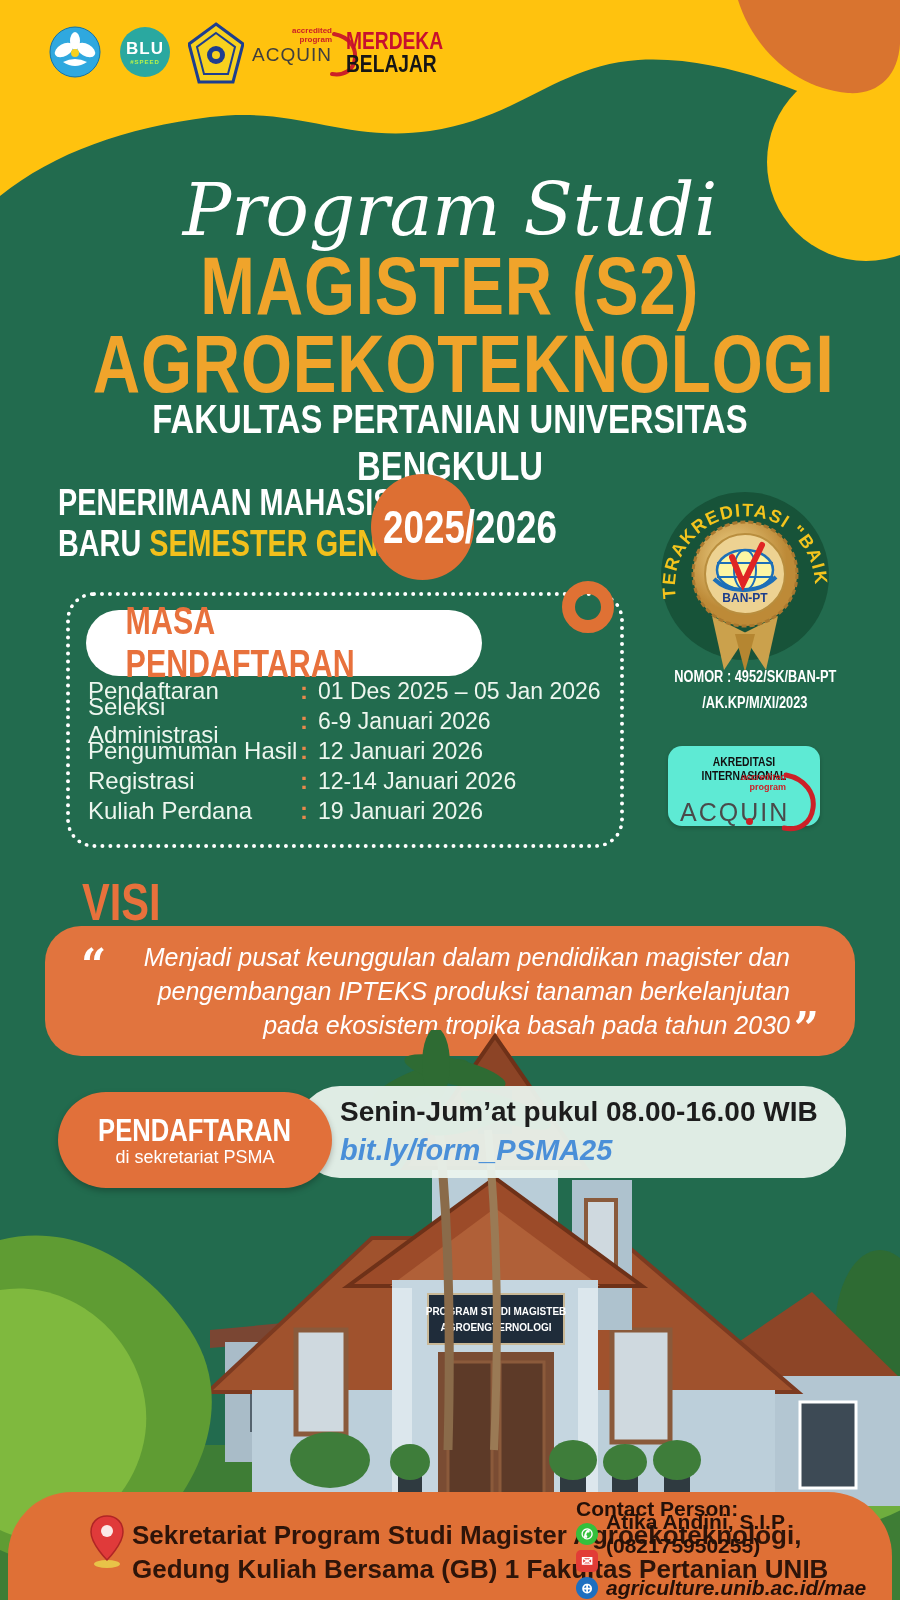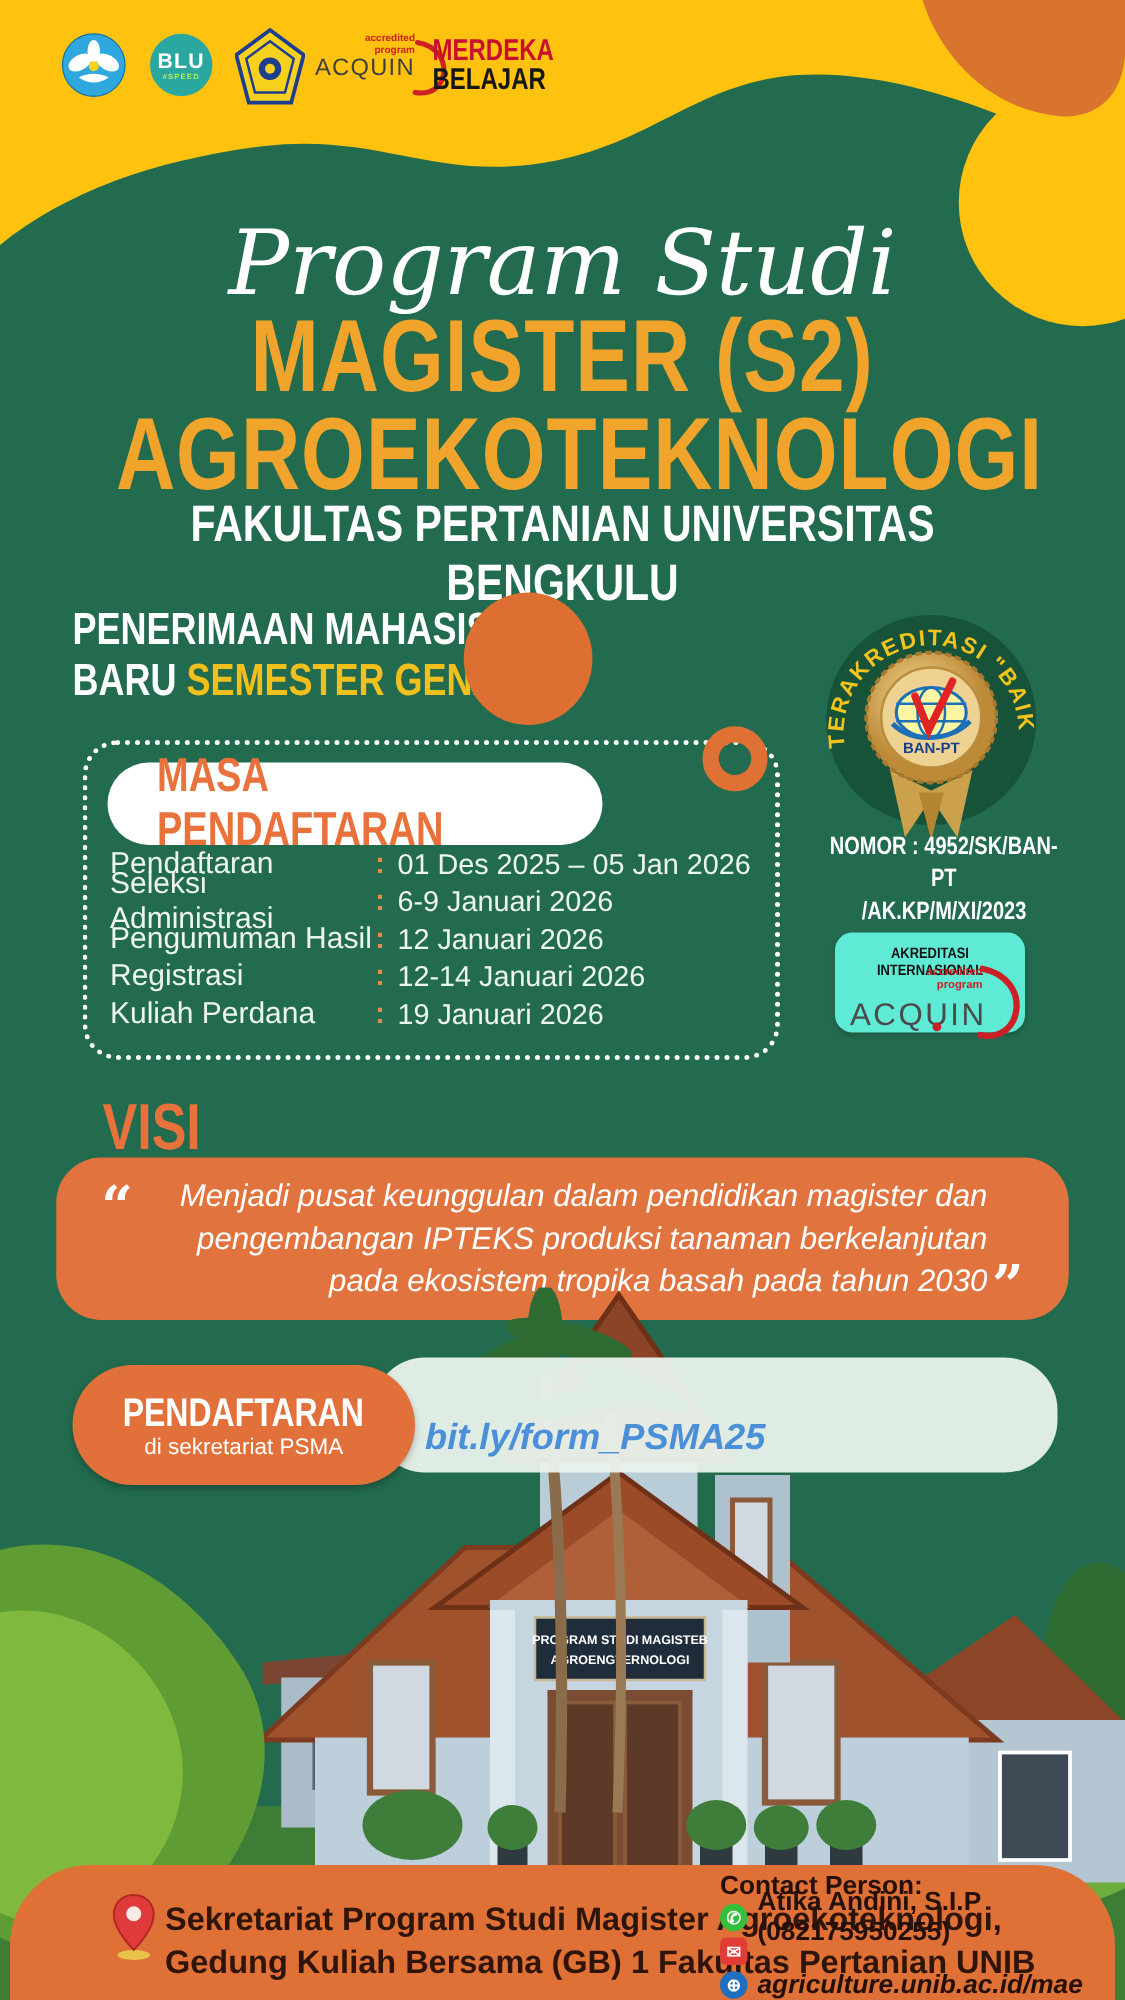--- a/index.html
+++ b/index.html
@@ -40,21 +40,21 @@
   .sched-pill{left:86px;top:610px;width:396px;height:66px;background:#fff;border-radius:33px;display:flex;align-items:center;justify-content:flex-start;}
   .sched-pill span{color:#E8713C;font-weight:bold;font-size:38px;}
   .sched-rows{left:88px;top:676px;width:520px;}
   .srow{display:flex;height:30px;align-items:center;color:#EDF6EE;font-size:24px;}
   .srow .lab{width:212px;font-weight:500;}
   .srow .col{width:18px;color:#E8894C;font-weight:bold;}
   .srow .val{font-weight:400;font-size:23px;white-space:nowrap;}
   .ring{left:562px;top:581px;width:26px;height:26px;border:13px solid #DF7134;border-radius:50%;}
 
   
-  .nomor{left:640px;top:664px;width:230px;color:#fff;font-weight:bold;font-size:20px;line-height:26px;}
+  .nomor{left:640px;top:664px;width:230px;color:#fff;font-weight:bold;font-size:16px;line-height:26px;}
   .acquin-box{left:668px;top:746px;width:152px;height:80px;background:#5eead4;border-radius:14px;box-shadow:0 2px 4px rgba(0,0,0,.2);}
   .acquin-box .ttl{margin-top:9px;text-align:center;font-size:12px;font-weight:bold;color:#111;}
   .acquin-box .ap{position:absolute;right:34px;top:26px;font-size:9px;color:#CC2027;font-weight:bold;text-align:right;line-height:10px;}
   .acquin-box .nm{position:absolute;left:12px;top:52px;font-size:25px;color:#4a4a4a;letter-spacing:2px;}
   .qdot{position:absolute;width:7px;height:7px;background:#CC2027;border-radius:50%;}
 
   
   .visi-h{left:82px;top:872px;color:#E8713C;font-weight:bold;font-size:52px;}
   .quote-box{left:45px;top:926px;width:810px;height:130px;background:#E1743E;border-radius:36px;color:#fff;}
   .quote-box .q1{position:absolute;left:36px;top:14px;font-size:44px;font-weight:bold;font-family:"DejaVu Serif",serif;}
@@ -135,20 +135,23 @@
   </div>
   <div class="abs big-yellow center" style="left:0;top:326px;">
     <span class="cx">AGROEKOTEKNOLOGI</span>
   </div>
 
   <div class="abs admission">
     <div><span class="cxl">PENERIMAAN MAHASISWA</span></div>
     <div><span class="cxl"><span>BARU </span><span class="hl">SEMESTER GENAP</span></span></div>
   </div>
   <div class="abs year-circle"></div>
+  <div class="abs year-text">
+    <span class="cxl">2025/2026</span>
+  </div>
 
   <div class="abs sched-box"></div>
   <div class="abs sched-pill">
     <span class="cx">MASA PENDAFTARAN</span>
   </div>
   <div class="abs sched-rows">
     <div class="srow">
       <span class="lab">Pendaftaran</span>
       <span class="col">:</span>
       <span class="val">01 Des 2025 – 05 Jan 2026</span>
@@ -292,20 +295,21 @@
       <ellipse cx="436" cy="34" rx="14" ry="36"></ellipse>
       <ellipse cx="472" cy="88" rx="48" ry="12" transform="rotate(-16 472 88)"></ellipse>
       <ellipse cx="506" cy="80" rx="48" ry="12" transform="rotate(20 506 80)"></ellipse>
     </g>
 
     <path d="M0,210 C80,190 150,240 190,300 C230,360 210,430 170,480 C120,540 40,540 0,520 Z" fill="#5F9C33"></path>
     <path d="M0,260 C60,250 120,290 140,350 C160,410 130,470 80,500 C50,515 20,510 0,500 Z" fill="#7FB93E"></path>
   </svg>
 
   <div class="abs reg-light">
+    <div class="reg-hours">Senin-Jum’at pukul 08.00-16.00 WIB</div>
     <div class="reg-link">bit.ly/form_PSMA25</div>
   </div>
   <div class="abs reg-pill">
     <div class="t"><span class="cx">PENDAFTARAN</span></div>
     <div class="s">di sekretariat PSMA</div>
   </div>
 
   <div class="abs footer">
     <svg style="position:absolute;left:80px;top:22px" width="38" height="56" viewBox="0 0 38 56">
       <ellipse cx="19" cy="50" rx="13" ry="4" fill="#E8C348"></ellipse>

